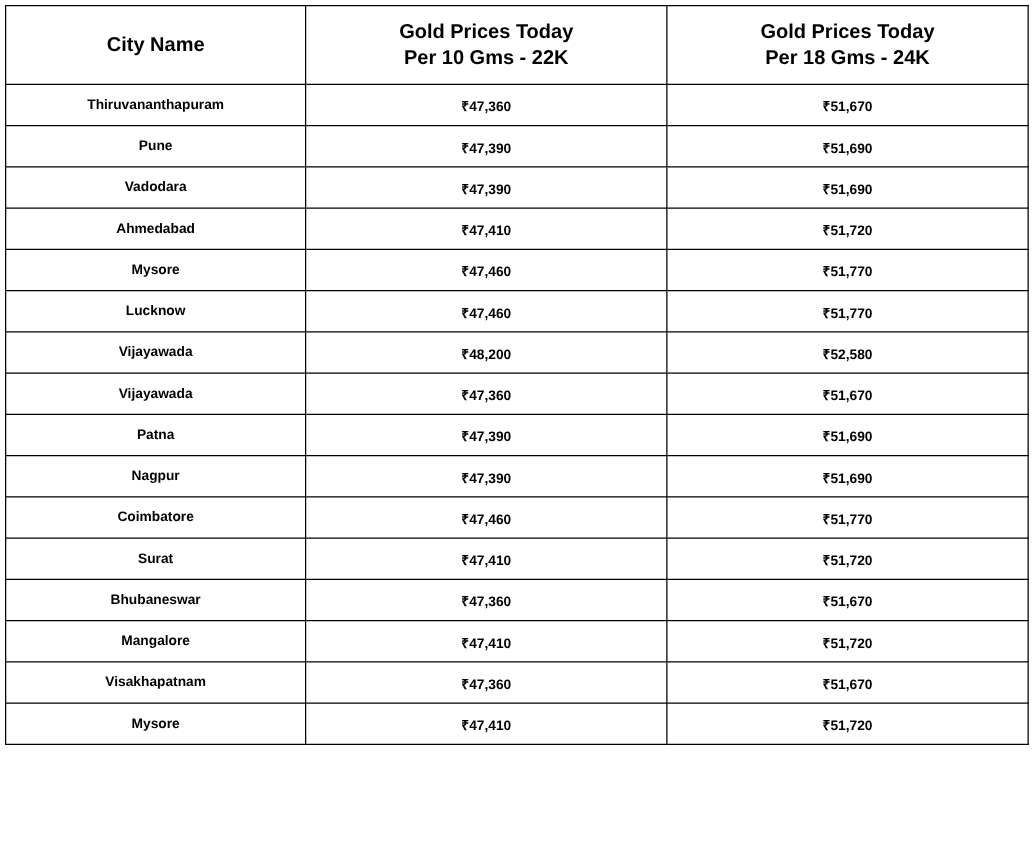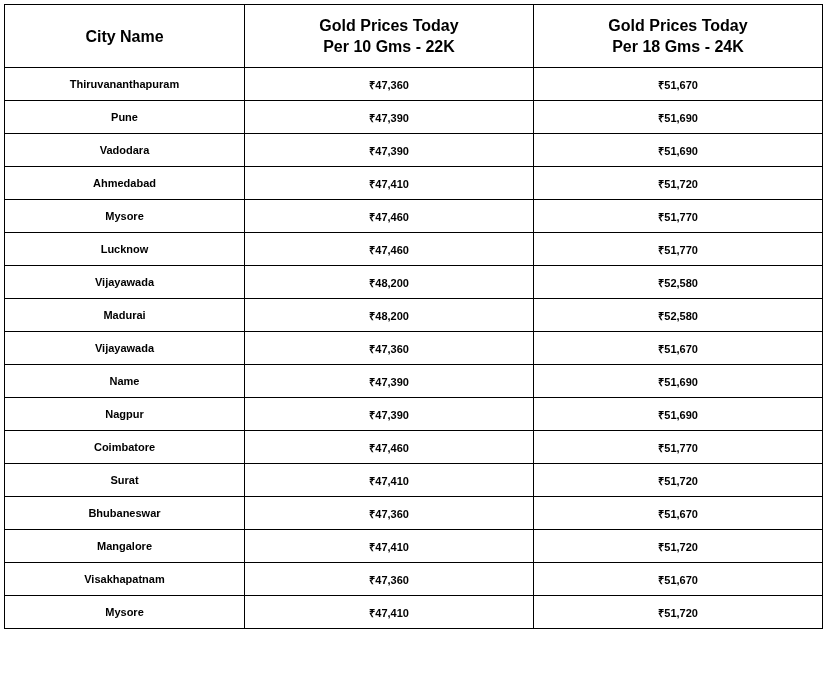--- a/index.html
+++ b/index.html
@@ -106,31 +106,26 @@
           <td>Lucknow</td>
           <td>₹47,460</td>
           <td>₹51,770</td>
         </tr>
         <tr>
           <td>Vijayawada</td>
           <td>₹48,200</td>
           <td>₹52,580</td>
         </tr>
         <tr>
-          <td>Madurai</td>
-          <td>₹48,200</td>
-          <td>₹52,580</td>
-        </tr>
-        <tr>
           <td>Vijayawada</td>
           <td>₹47,360</td>
           <td>₹51,670</td>
         </tr>
         <tr>
-          <td>Name</td>
+          <td>Patna</td>
           <td>₹47,390</td>
           <td>₹51,690</td>
         </tr>
         <tr>
           <td>Nagpur</td>
           <td>₹47,390</td>
           <td>₹51,690</td>
         </tr>
         <tr>
           <td>Coimbatore</td>

